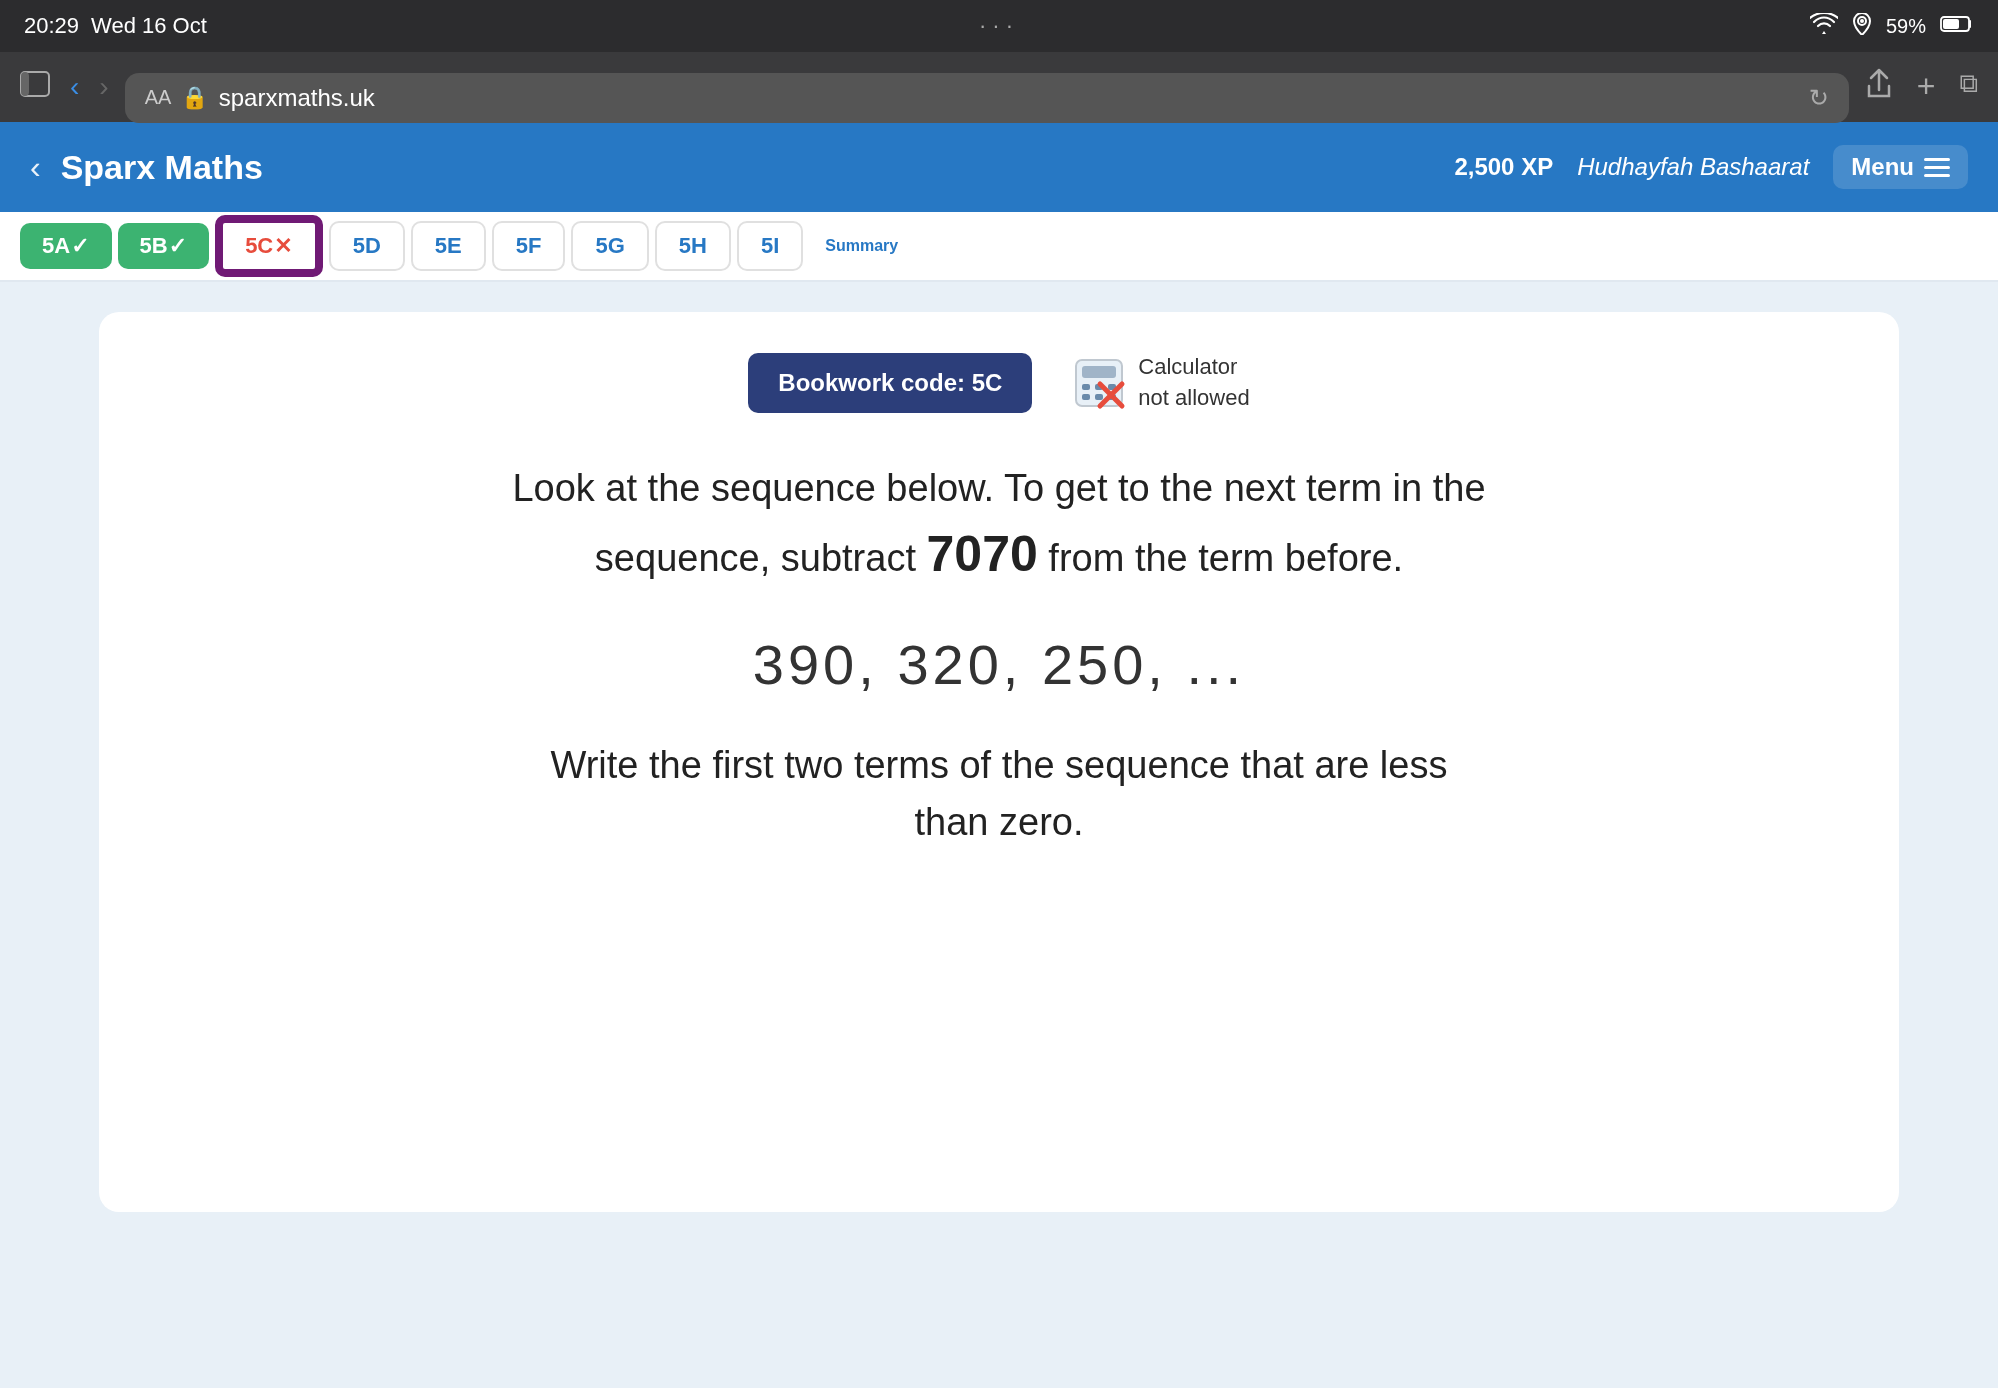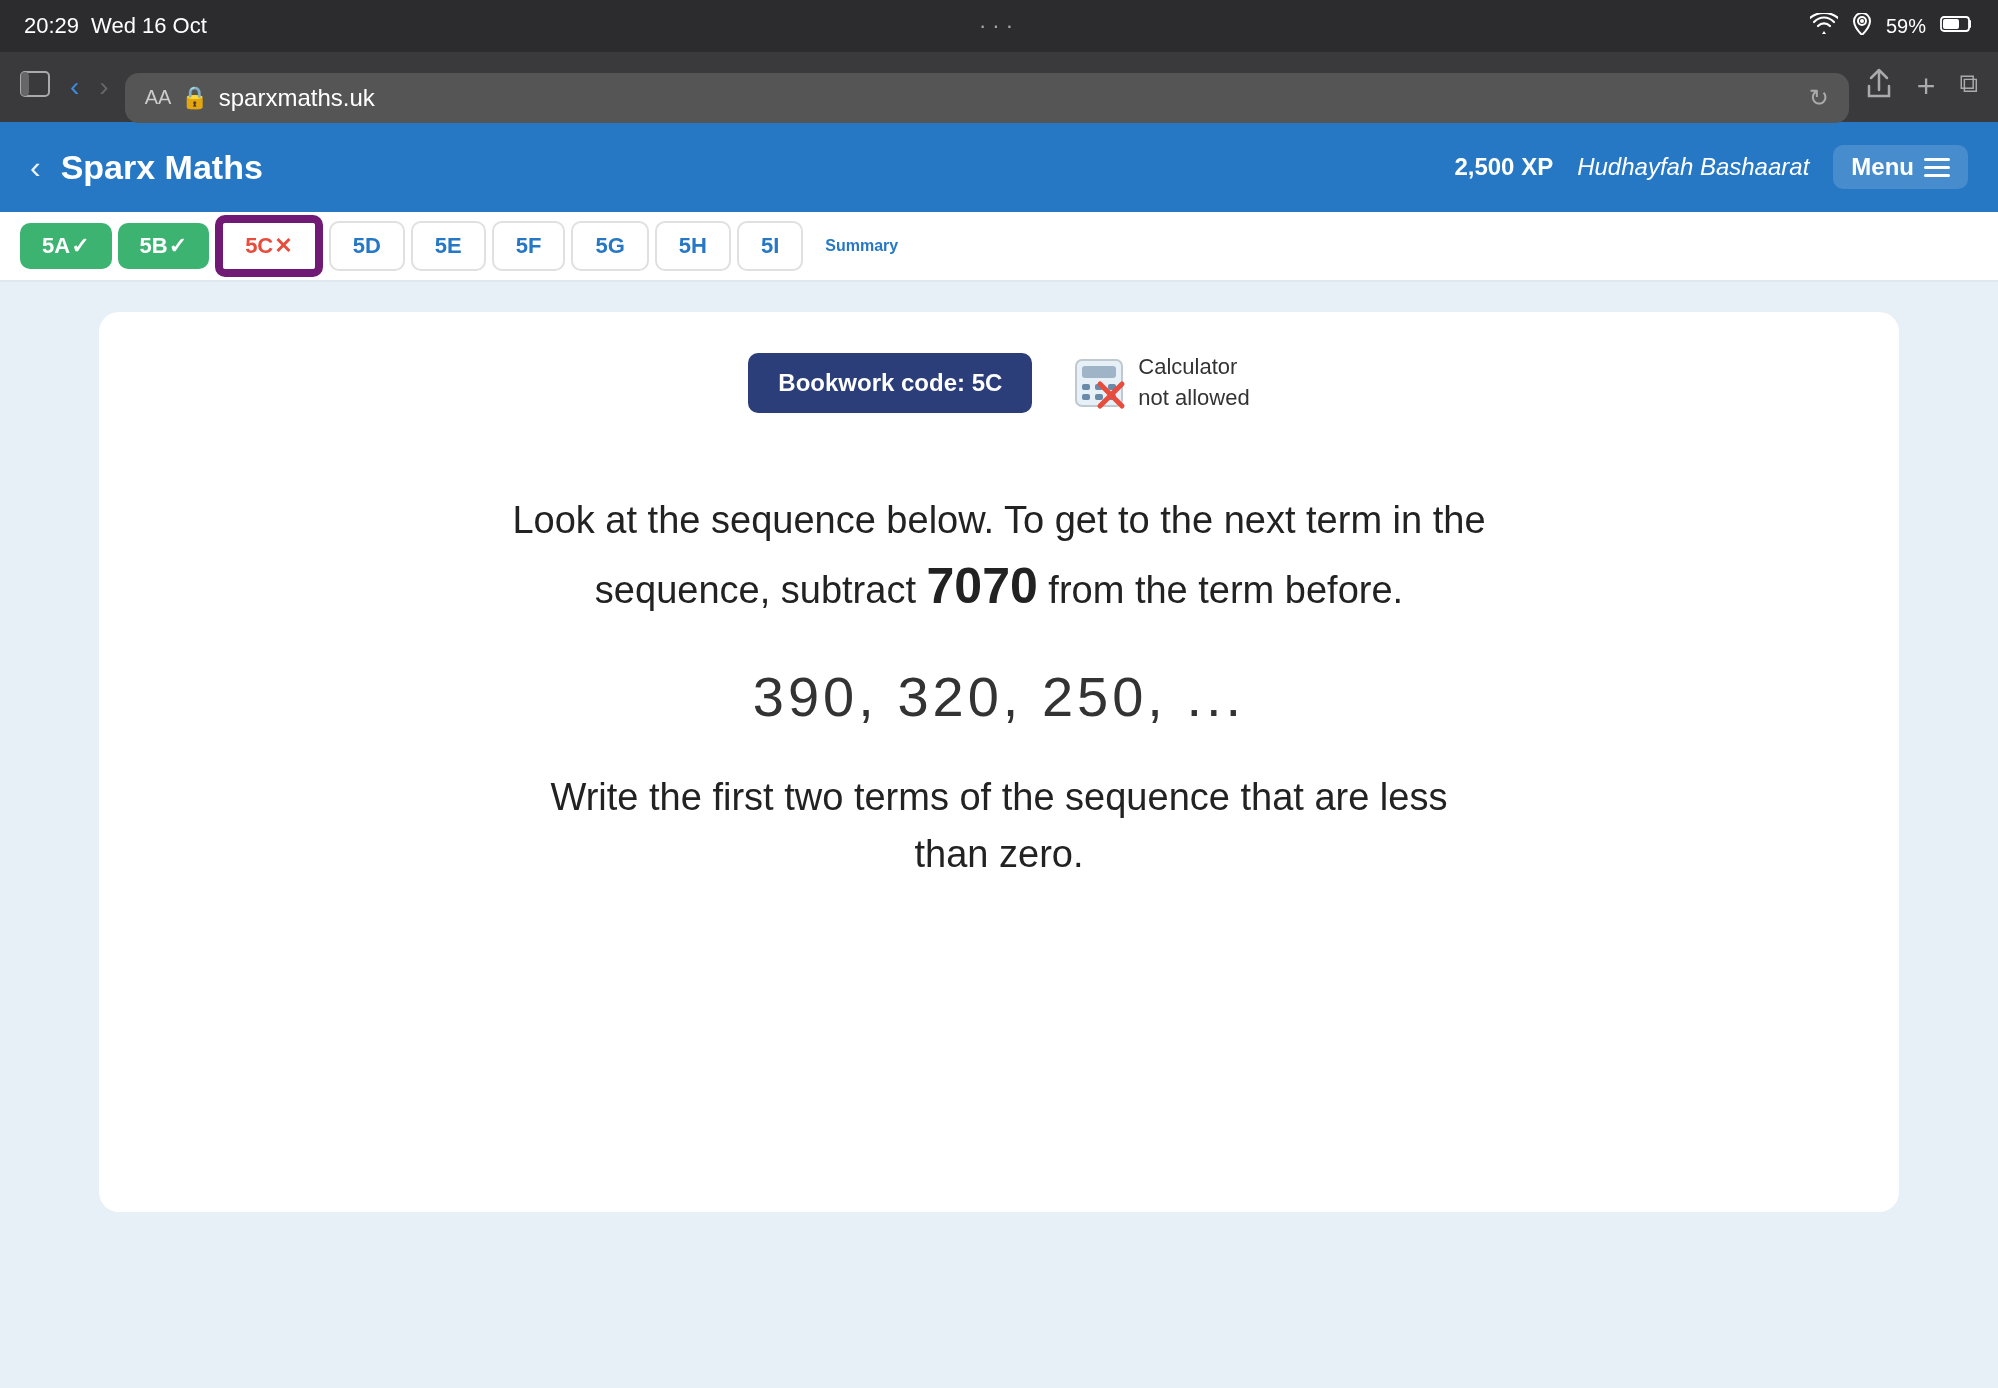--- a/index.html
+++ b/index.html
@@ -149,21 +149,21 @@
       min-height: 900px;
       position: relative;
     }
 
     
     .meta-row {
       display: flex;
       align-items: center;
       justify-content: center;
       gap: 40px;
-      margin-bottom: 78px;
+      margin-bottom: 46px;
     }
     .bookwork-code {
       background: #2c3e7a;
       color: #fff;
       font-size: 24px;
       font-weight: 600;
       padding: 16px 30px;
       border-radius: 10px;
     }
     .calculator-badge {

